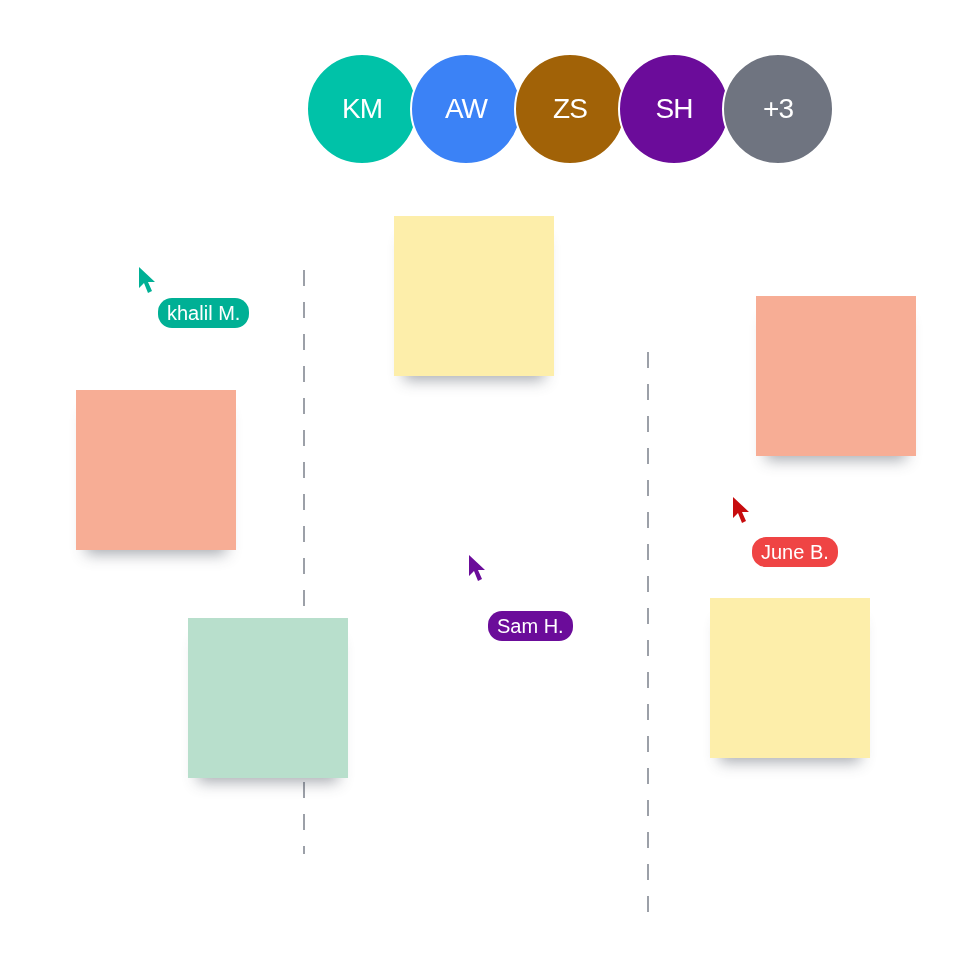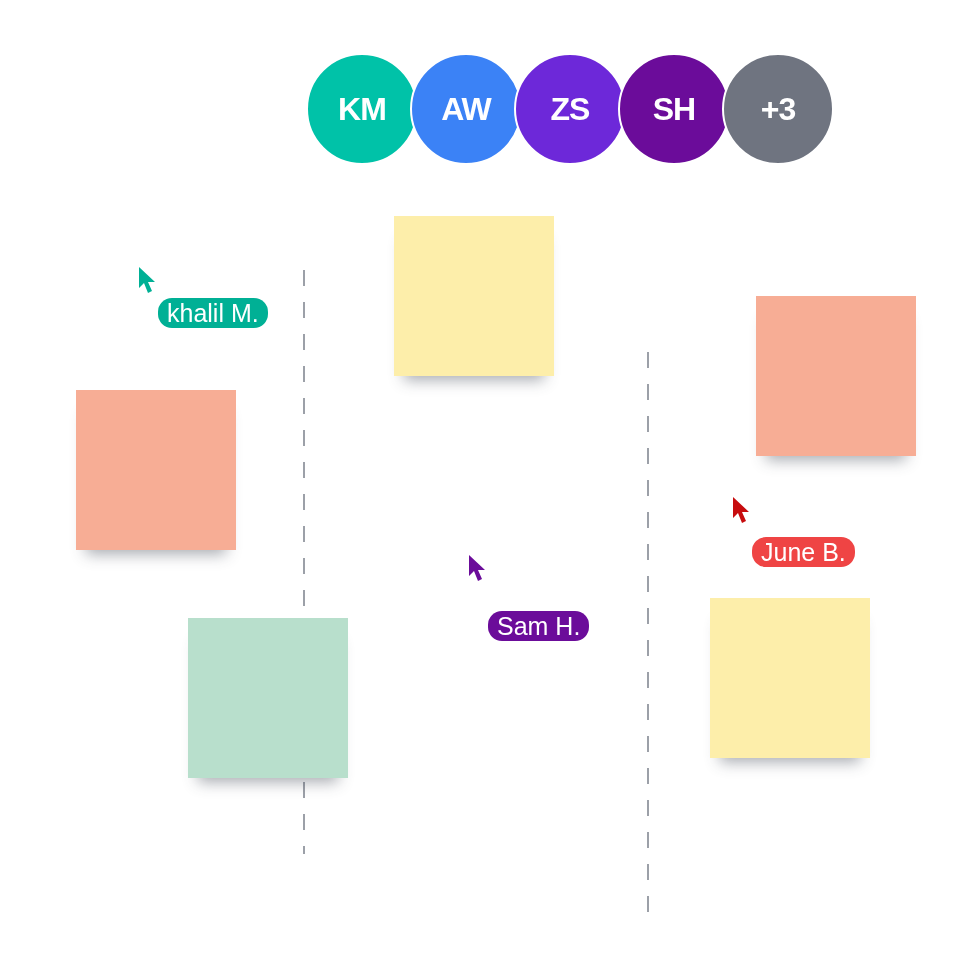--- a/index.html
+++ b/index.html
@@ -3,46 +3,46 @@
 <meta charset="utf-8">
 <style>
   html, body { margin: 0; padding: 0; background: #ffffff; }
   body { width: 960px; height: 960px; position: relative; overflow: hidden;
          font-family: "Liberation Sans", "DejaVu Sans", sans-serif; }
   .canvas { position: absolute; left: 0; top: 0; width: 960px; height: 960px; }
 
   .avatars { position: absolute; left: 306px; top: 53px; height: 112px; display: flex; }
   .avatar { width: 108px; height: 108px; border-radius: 50%; border: 2px solid #ffffff;
             display: flex; align-items: center; justify-content: center;
-            color: #ffffff; font-weight: bold; font-size: 32px; letter-spacing: -1px;
+            color: #ffffff; font-weight: normal; font-size: 28px; letter-spacing: -1px;
             margin-left: -8px; box-sizing: content-box; cursor: pointer; }
   .avatar:first-child { margin-left: 0; }
 
   .divider { position: absolute; width: 2px;
              background-image: linear-gradient(to bottom, #9ca0a8 0 16px, transparent 16px 32px);
              background-size: 2px 32px; }
   .divider-1 { left: 303px; top: 270px; height: 584px; }
   .divider-2 { left: 647px; top: 352px; height: 568px; }
 
   .note { position: absolute; width: 160px; height: 160px;
           box-shadow: 0 14px 14px -10px rgba(60,66,80,0.45); cursor: move; }
 
   .cursor { position: absolute; width: 20px; height: 30px; }
-  .cursor-label { position: absolute; color: #ffffff; font-size: 25px; line-height: 30px;
+  .cursor-label { position: absolute; color: #ffffff; font-size: 20px; line-height: 30px;
                   padding: 0 9px; border-radius: 14px; white-space: nowrap; }
 </style>
 </head>
 <body>
 
 <div class="canvas">
 
   <div class="avatars">
     <div class="avatar" style="background-color: rgb(0, 194, 168);">KM</div>
     <div class="avatar" style="background-color: #3b82f6;">AW</div>
-    <div class="avatar" style="background-color: #6d28d9;">ZS</div>
+    <div class="avatar" style="background-color: #a16207;">ZS</div>
     <div class="avatar" style="background-color: rgb(107, 12, 154);">SH</div>
     <div class="avatar" style="background-color: rgb(111, 116, 128);">+3</div>
   </div>
 
   <div class="divider divider-1"></div>
   <div class="divider divider-2"></div>
 
   <div class="note" style="left: 394px; top: 216px; background-color: rgb(253, 238, 170);"></div>
   <div class="note" style="left: 756px; top: 296px; background-color: rgb(247, 173, 149);"></div>
   <div class="note" style="left: 76px; top: 390px; background-color: rgb(247, 173, 149);"></div>

